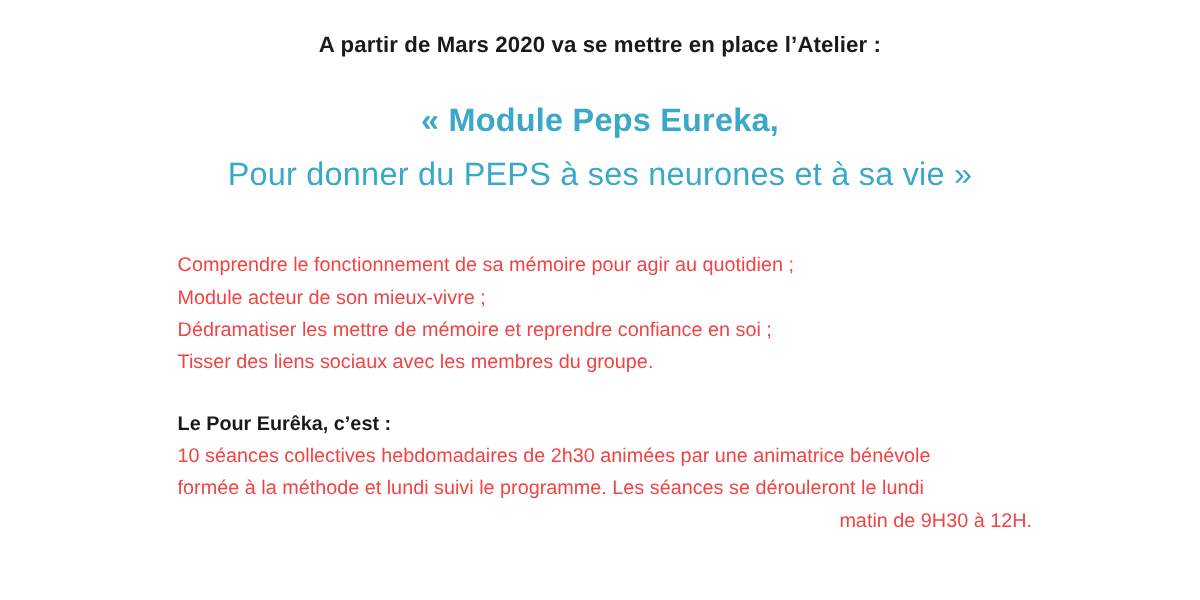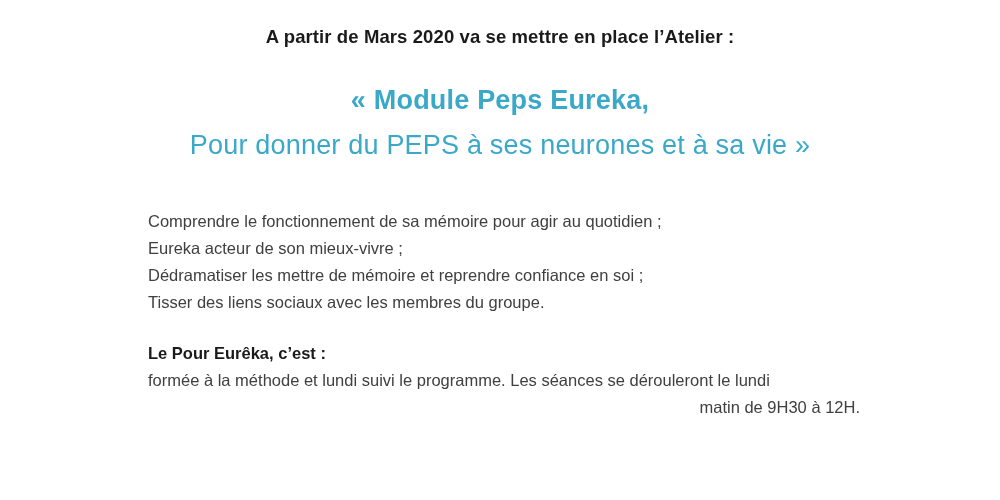--- a/index.html
+++ b/index.html
@@ -61,21 +61,21 @@
   .section-heading {
     font-size: 16.5px;
     font-weight: bold;
     color: #1a1a1a;
     line-height: 25px;
     margin: 0 0 1px 0;
   }
   .body-line {
     font-size: 16.5px;
     line-height: 27px;
-    color: #404040;
+    color: #ef4444;
     margin: 0;
   }
   .section-two {
     margin-top: 25px;
   }
   .justified {
     text-align: justify;
     text-justify: inter-word;
   }
   .justified-last {
@@ -91,25 +91,26 @@
 
   <div class="title-block" style="color: rgb(58, 168, 200);">
     <div class="title-line-1">« Module Peps Eureka,</div>
     <div class="title-line-2">Pour donner du PEPS à ses neurones et à sa vie »</div>
   </div>
 
   <div class="body-block">
 
     <div class="section-one">
       <p class="body-line">Comprendre le fonctionnement de sa mémoire pour agir au quotidien ;</p>
-      <p class="body-line">Eureka acteur de son mieux-vivre ;</p>
+      <p class="body-line">Module acteur de son mieux-vivre ;</p>
       <p class="body-line">Dédramatiser les mettre de mémoire et reprendre confiance en soi ;</p>
       <p class="body-line">Tisser des liens sociaux avec les membres du groupe.</p>
     </div>
 
     <div class="section-two">
       <p class="section-heading">Le Pour Eurêka, c’est :</p>
+      <p class="body-line justified">10 séances collectives hebdomadaires de 2h30 animées par une animatrice bénévole</p>
       <p class="body-line justified">formée à la méthode et lundi suivi le programme. Les séances se dérouleront le lundi</p>
       <p class="body-line justified-last">matin de 9H30 à 12H.</p>
     </div>
 
   </div>
 </div>
 
 </body></html>

